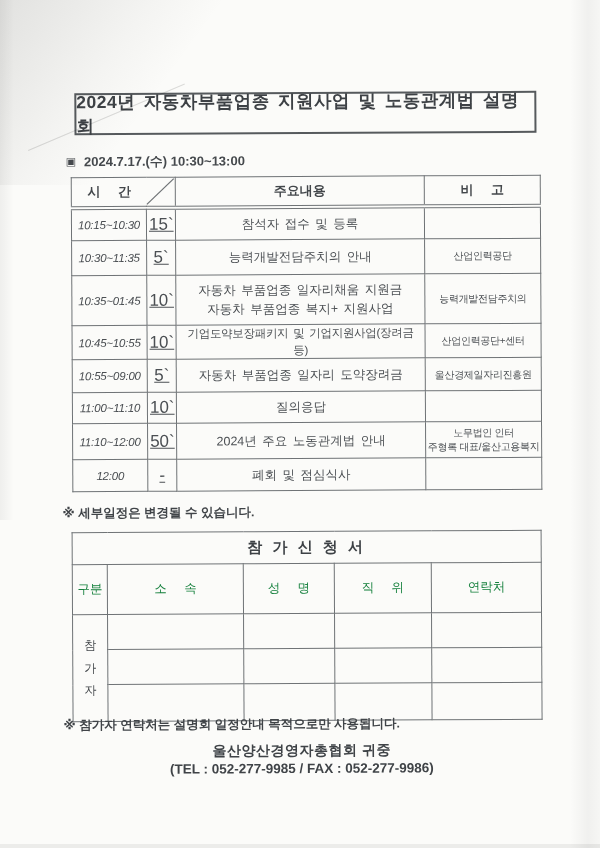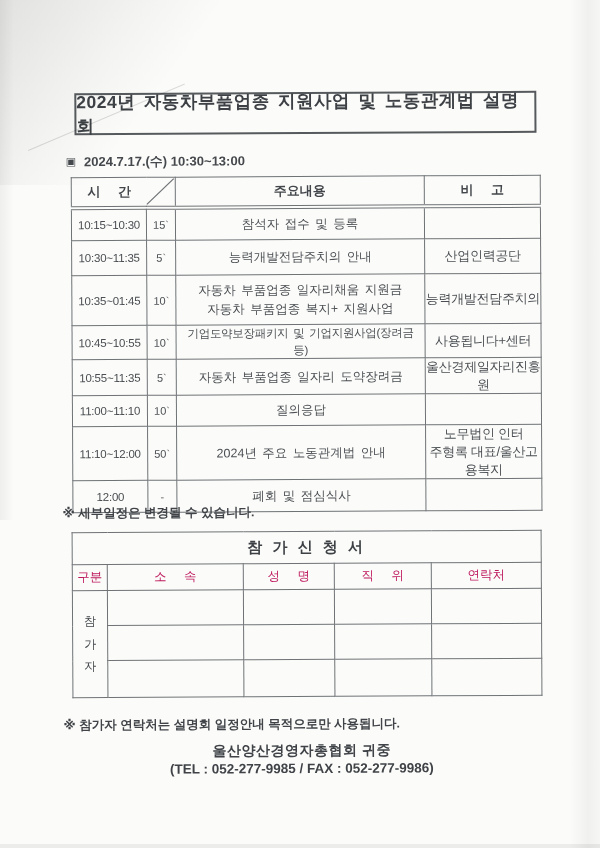--- a/index.html
+++ b/index.html
@@ -45,37 +45,37 @@
   
   .schedule{left:72px;top:176px;width:469px;}
   .schedule th{font-size:13px;font-weight:600;color:#43474b;
     border-bottom:4px double #6f7376;}
   .sr-head{height:30px;}
   .h-time{position:relative;padding:4px;margin-top:7px;}
   .h-time-label{position:absolute;left:0;top:0;width:75px;height:100%;
     display:flex;align-items:center;justify-content:center;}
   .diag{position:absolute;right:0;top:0;width:29px;height:100%;}
   .wsp{word-spacing:14px;}
-  td.time{font-size:11.5px;color:#4b4f53;letter-spacing:-0.2px;}
-  td.dur{font-size:11px;color:#4b4f53;}
+  td.time{font-size:11.5px;color:#4b4f53;letter-spacing:-0.2px;font-style:italic;}
+  td.dur{font-size:17px;color:#4b4f53;text-decoration:underline;}
   td.content{font-size:12.5px;color:#4b4f53;white-space:pre-line;line-height:1.45;word-spacing:2px;}
   td.content.tight{font-size:11.5px;letter-spacing:-0.3px;}
-  td.note{font-size:13px;color:#4b4f53;white-space:pre-line;line-height:1.35;letter-spacing:-0.3px;padding:0;}
+  td.note{font-size:10px;color:#4b4f53;white-space:pre-line;line-height:1.35;letter-spacing:-0.3px;padding:0;}
   .r1{height:33px;}.r2{height:35px;}.r3{height:50px;}.r4{height:32px;}
   .r5{height:33px;}.r6{height:31px;}.r7{height:36px;}.r8{height:32px;}
 
   
   .note-line{position:absolute;left:62px;font-size:12.5px;font-weight:600;color:#404448;}
   .note1{top:504px;}
   .note2{top:716px;}
 
   
   .form{left:71px;top:531px;width:469px;}
   .f-title{height:32px;font-size:15px;font-weight:700;letter-spacing:3px;color:#3d4145;}
-  .f-head{height:26px;font-size:12.5px;font-weight:500;color:#be185d;}
+  .f-head{height:50px;font-size:12.5px;font-weight:500;color:#15803d;}
   .f-row{height:35px;}
   .f-row-last{height:37px;}
   td.group{font-size:12px;color:#45494d;white-space:pre-line;line-height:1.9;}
   td.blank{background:transparent;}
 
   
   .footer-recipient{position:absolute;left:0;top:742px;width:600px;text-align:center;
     font-size:14px;font-weight:700;color:#3f4347;letter-spacing:0.5px;}
   .footer-contact{position:absolute;left:0;top:761px;width:600px;text-align:center;
     font-size:13.5px;font-weight:700;color:#3f4347;}
@@ -130,24 +130,24 @@
           <td class="time">10:35~01:45</td>
           <td class="dur">10`</td>
           <td class="content">자동차 부품업종 일자리채움 지원금
 자동차 부품업종 복지+ 지원사업</td>
           <td class="note">능력개발전담주치의</td>
         </tr>
         <tr class="r4">
           <td class="time">10:45~10:55</td>
           <td class="dur">10`</td>
           <td class="content tight">기업도약보장패키지 및 기업지원사업(장려금 등)</td>
-          <td class="note">사용됩니다+센터</td>
+          <td class="note">산업인력공단+센터</td>
         </tr>
         <tr class="r5">
-          <td class="time">10:55~11:35</td>
+          <td class="time">10:55~09:00</td>
           <td class="dur">5`</td>
           <td class="content">자동차 부품업종 일자리 도약장려금</td>
           <td class="note">울산경제일자리진흥원</td>
         </tr>
         <tr class="r6">
           <td class="time">11:00~11:10</td>
           <td class="dur">10`</td>
           <td class="content">질의응답</td>
           <td class="note"></td>
         </tr>

